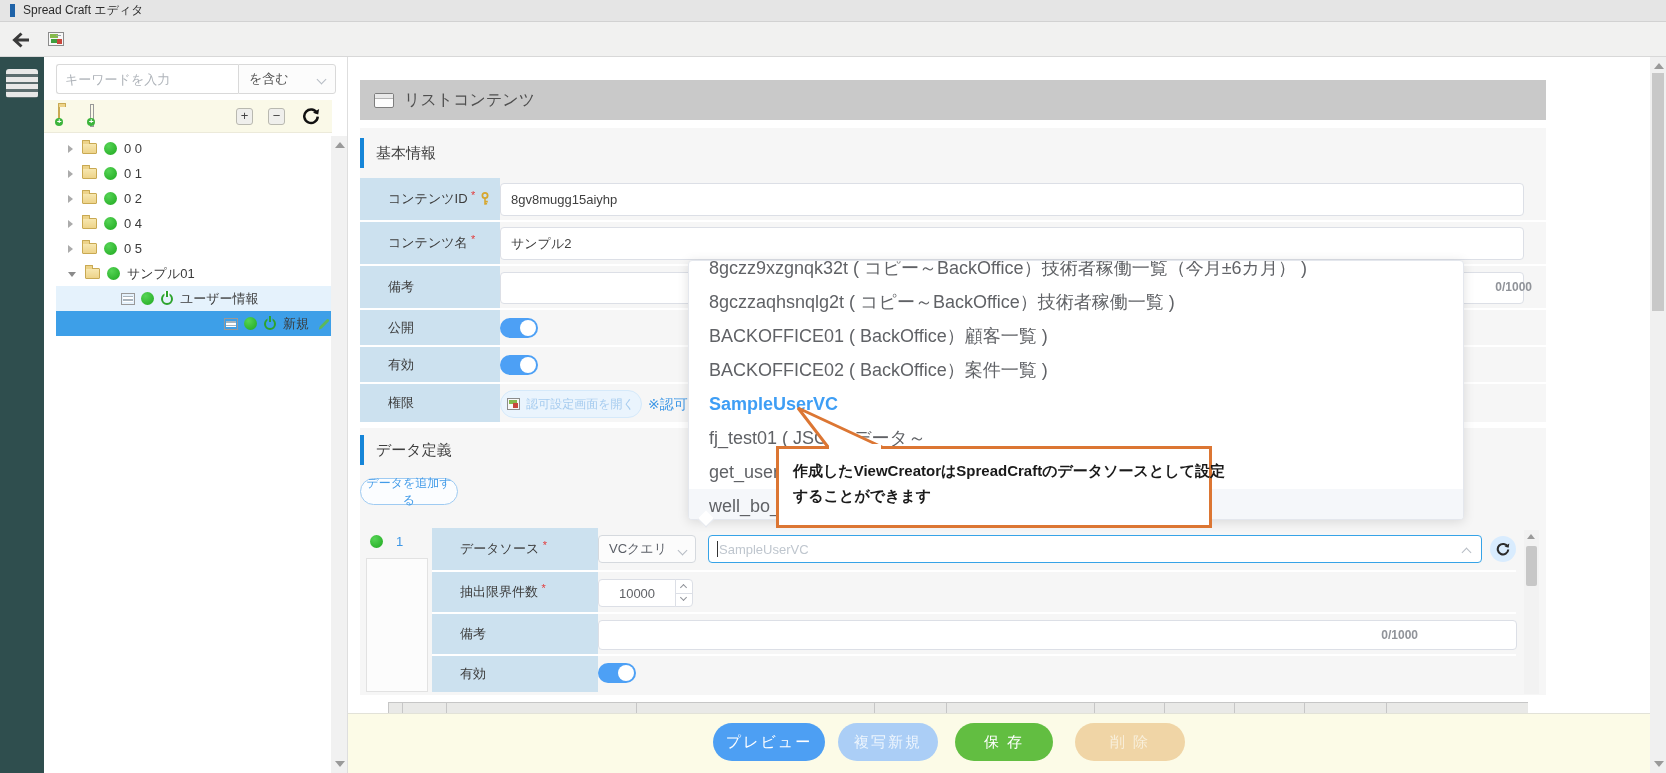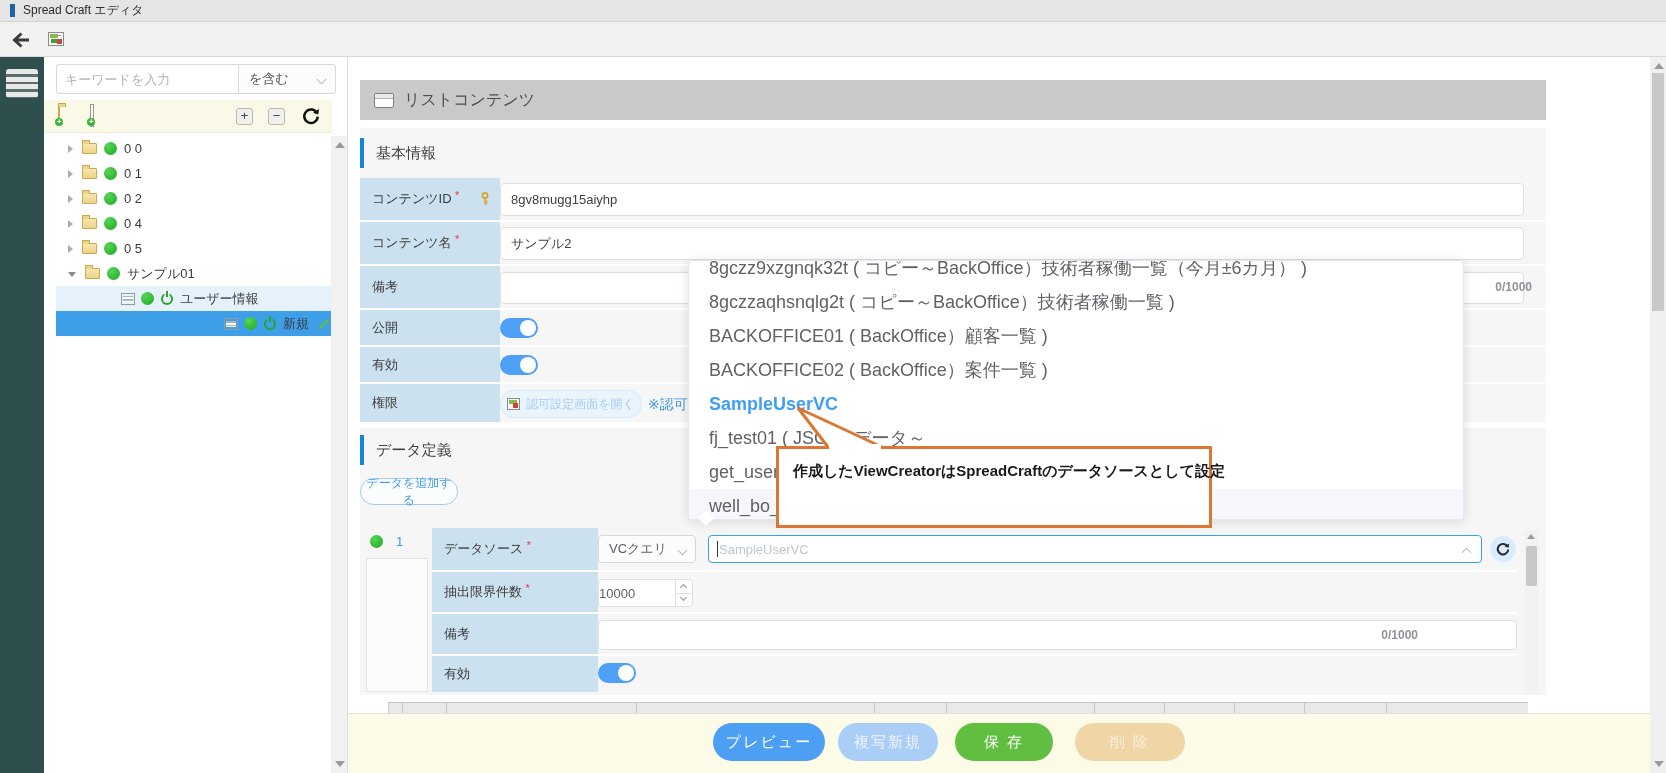--- a/index.html
+++ b/index.html
@@ -68,21 +68,21 @@
   .banner span { font-size:16px; color:#4F4F4F; }
 
   .card { position:absolute; left:12px; width:1186px; background:#F6F6F6; }
   .card1 { top:71px; height:296px; }
   .card2 { top:371px; height:267px; }
   .sec-h { display:flex; align-items:center; }
   .bluebar { width:4px; height:30px; background:#1585D8; margin-right:12px; }
   .sec-h span { font-size:15px; color:#3F3F3F; }
 
   .frow { display:flex; border-bottom:2px solid #fff; }
-  .lblcell { width:140px; background:#CCE1EF; display:flex; align-items:center; padding-left:12px; font-size:13px; color:#3C3C3C; position:relative; flex:none; }
+  .lblcell { width:140px; background:#CCE1EF; display:flex; align-items:center; padding-left:28px; font-size:13px; color:#3C3C3C; position:relative; flex:none; }
   .req { color:#E23B3B; font-size:11px; margin-left:3px; transform:translateY(-4px); }
   .fieldarea { flex:1; position:relative; }
   .tb { position:absolute; border:1px solid #DCDFE6; border-radius:4px; background:#fff; font-size:13px; color:#404040; padding:0 10px; outline:none; }
   .counter { position:absolute; font-size:12px; color:#909399;font-weight:bold; }
   .toggle { position:absolute; width:38px; height:20px; border-radius:10px; background:#4DA0F5; cursor:pointer; }
   .toggle::after { content:''; position:absolute; right:2px; top:2px; width:16px; height:16px; border-radius:50%; background:#fff; }
   .keyicon { position:absolute; right:8px; top:50%; transform:translateY(-50%); }
 
   .perm-btn { position:absolute; left:0; top:6px; width:142px; height:28px; border-radius:14px; background:#EAF4FD; border:1px solid #D5E9FA; display:flex; align-items:center; justify-content:center; gap:6px; font-size:12px; color:#A5CBEF; cursor:pointer; }
   .perm-note { position:absolute; left:148px; top:12px; font-size:14px; color:#3E97E6; white-space:nowrap; }
@@ -99,21 +99,21 @@
   .srow .lblcell { width:166px; }
 
   .fake-select { position:absolute; left:0; top:7px; width:98px; height:28px; border:1px solid #D5D9DE; border-radius:4px; background:#FCFCFC; display:flex; align-items:center; padding-left:10px; font-size:13px; color:#5A5E66; cursor:pointer; }
   .fake-select .chevd { position:absolute; right:9px; top:11px; }
   .combo { position:absolute; left:110px; top:7px; width:774px; height:28px; border:1px solid #36A3E7; border-radius:4px; background:#fff; display:flex; align-items:center; padding-left:8px; }
   .combo .caret { width:1px; height:16px; background:#333; margin-right:1px; }
   .combo .ph { font-size:13px; color:#BFC6CE; }
   .combo .chevu { position:absolute; right:11px; top:13px; }
   .refresh-btn { position:absolute; left:892px; top:8px; width:26px; height:26px; border-radius:50%; background:#D9ECFE; color:#2B2B2B; display:flex; align-items:center; justify-content:center; cursor:pointer; }
 
-  .num-input { position:absolute; left:0; top:7px; width:78px; height:28px; border:1px solid #DCDFE6; border-radius:4px 0 0 4px; background:#fff; font-size:13px; color:#606266; outline:none; }
+  .num-input { position:absolute; left:0; top:7px; width:78px; height:28px; border:1px solid #DCDFE6; border-radius:4px 0 0 4px; background:#fff; font-size:13px; color:#606266; text-align:center; outline:none; }
   .spinner { position:absolute; left:77px; top:7px; width:18px; height:28px; border:1px solid #DCDFE6; border-radius:0 4px 4px 0; background:#fff; }
   .spin-up,.spin-dn { position:absolute; left:0; width:100%; height:14px; cursor:pointer; }
   .spin-up { top:0; border-bottom:1px solid #DCDFE6; }
   .spin-dn { bottom:0; }
   .chev-mini { position:absolute; left:5px; width:5px; height:5px; border-right:1.4px solid #909399; border-bottom:1.4px solid #909399; }
   .spin-up .chev-mini { top:5px; transform:rotate(-135deg); }
   .spin-dn .chev-mini { top:3px; transform:rotate(45deg); }
 
   .chevd { width:7px; height:7px; border-right:1.6px solid #B6BCC4; border-bottom:1.6px solid #B6BCC4; transform:rotate(45deg); }
   .chevu { width:7px; height:7px; border-right:1.6px solid #B6BCC4; border-bottom:1.6px solid #B6BCC4; transform:rotate(-135deg); }
@@ -435,20 +435,21 @@
     <div class="dd-item hover">well_bo_eng_</div>
   </div>
   <i class="dd-notch"></i>
 
   <svg class="callout-pointer" width="110" height="48" viewBox="0 0 110 48">
     <polygon points="10,2 40,41 94,41" fill="#ffffff" stroke="#DC7633" stroke-width="3"></polygon>
     <rect x="41" y="38" width="52" height="10" fill="#ffffff"></rect>
   </svg>
   <div class="callout">
     <p>作成したViewCreatorはSpreadCraftのデータソースとして設定</p>
+    <p>することができます</p>
   </div>
 
   <footer class="footer">
     <button class="fbtn preview">プレビュー</button>
     <button class="fbtn copy">複写新規</button>
     <button class="fbtn save">保 存</button>
     <button class="fbtn del">削 除</button>
   </footer>
 
   <div class="page-sb">

